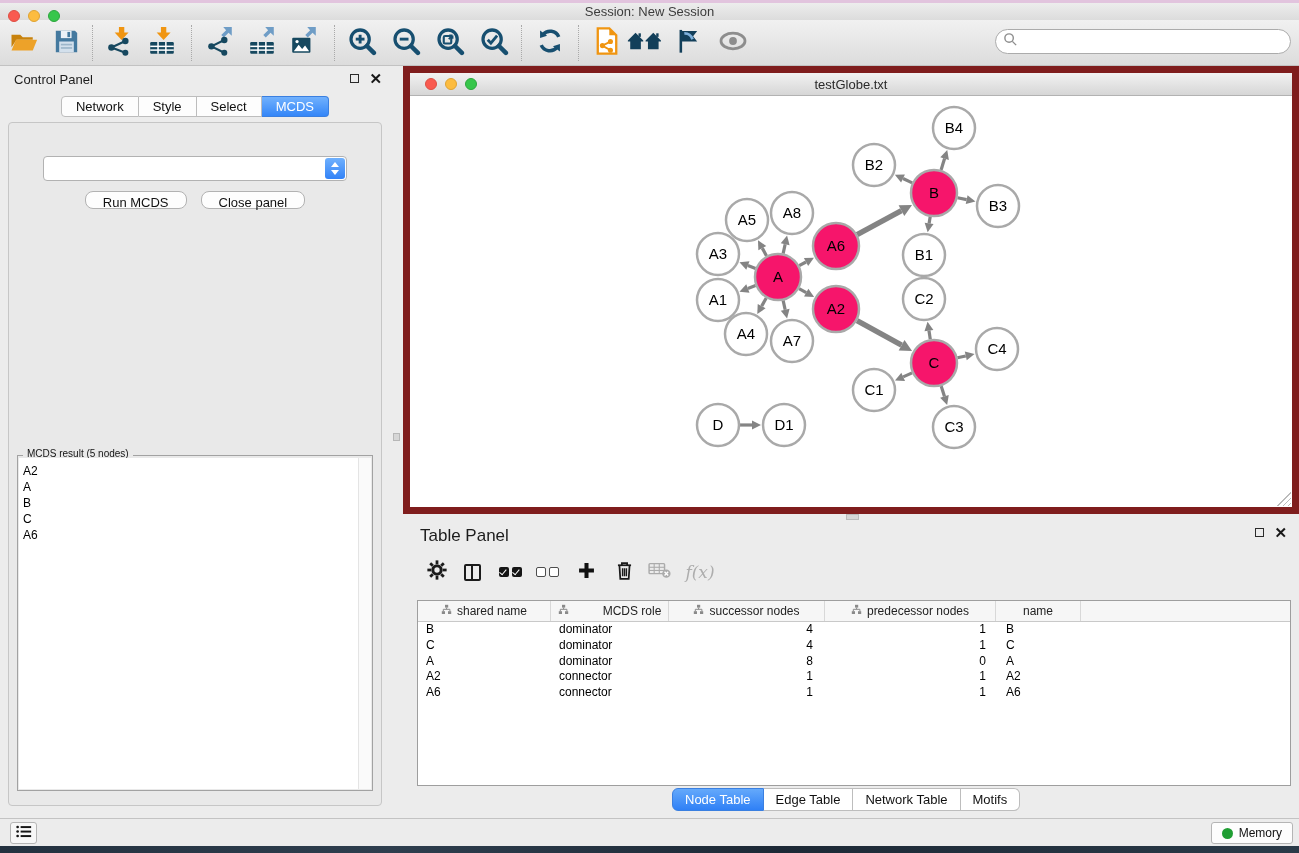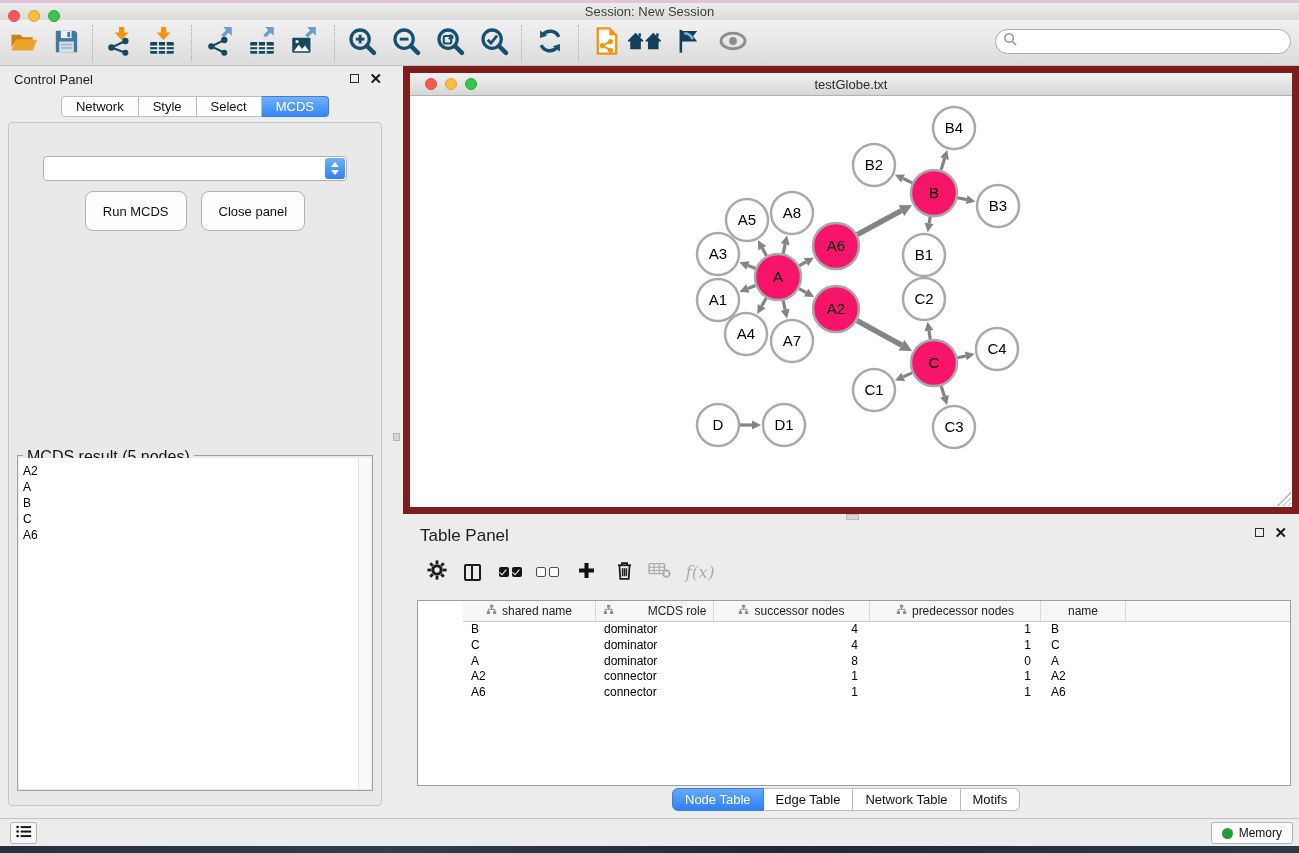--- a/index.html
+++ b/index.html
@@ -49,25 +49,25 @@
   .opt-label { position:absolute; top:13px; width:100%; text-align:center; font-size:13px; color:#161616; }
   .dropdown { position:absolute; left:34px; right:34px; top:33px; height:25px; background:#fff;
     border:1px solid #b2b2b2; border-radius:4px; }
   .dropdown .dd-text { position:absolute; left:9px; top:0; line-height:23px; font-size:13px; color:#111; }
   .dd-stepper { position:absolute; right:1px; top:1px; bottom:1px; width:20px; border-radius:3px;
     background:linear-gradient(#6fb0fd,#3282f7); display:flex; flex-direction:column;
     align-items:center; justify-content:center; gap:3px; }
   .dd-up { width:0; height:0; border-left:4px solid transparent; border-right:4px solid transparent; border-bottom:5px solid #fff; }
   .dd-down { width:0; height:0; border-left:4px solid transparent; border-right:4px solid transparent; border-top:5px solid #fff; }
   .cp-buttons { position:absolute; top:68px; width:100%; display:flex; justify-content:center; gap:14px; }
-  .cp-btn { height:40px; padding:0 17px; font-size:13px; color:#111; background:#fdfdfd;
+  .cp-btn { height:18px; padding:0 17px; font-size:13px; color:#111; background:#fdfdfd;
     border:1px solid #b2b2b2; border-radius:8px; line-height:21px; }
   .result-box { position:absolute; left:8px; right:8px; top:332px; bottom:14px; border:1px solid #a2a2a2; }
   .result-title { position:absolute; top:-8px; left:5px; background:#e9e9e9; padding:0 4px;
-    font-size:16px; color:#141414; }
+    font-size:10px; color:#141414; }
   .result-list { position:absolute; left:1px; right:1px; top:2px; bottom:1px; background:#fff; }
   .result-items { padding:5px 0 0 4px; }
   .result-item { font-size:12px; line-height:16px; color:#000; }
   .result-scroll { position:absolute; right:0; top:0; bottom:0; width:13px; background:#fafafa; border-left:1px solid #e4e4e4; }
 
   
   .v-divider { position:absolute; left:390px; top:66px; width:13px; bottom:35px; background:#ececec; }
   .v-handle { position:absolute; left:3px; top:367px; width:7px; height:8px; background:#d6d6d6; border:1px solid #b7b7b7; }
 
   
@@ -96,21 +96,21 @@
   .cols-ico { width:17px; height:17px; border:2px solid #1b1b1b; border-radius:2px; position:relative; }
   .cols-ico::after { content:""; position:absolute; left:50%; top:0; bottom:0; width:2px; background:#1b1b1b; transform:translateX(-1px); }
   .chk-pair { display:flex; gap:3px; }
   .chk { width:10px; height:10px; background:#151515; border-radius:2px; position:relative; }
   .chk::after { content:""; position:absolute; left:2.4px; top:1px; width:3.4px; height:5.6px;
     border:solid #fff; border-width:0 1.6px 1.6px 0; transform:rotate(40deg); }
   .unchk { width:10px; height:10px; background:#fff; border:1.4px solid #4d4d4d; border-radius:2px; }
   .fx-label { font-family:"DejaVu Serif", serif; font-style:italic; font-size:17px; color:#adadad; }
 
   .data-table { position:absolute; left:14px; top:80px; width:874px; height:186px;
-    background:#fff; border:1px solid #9e9e9e; overflow:hidden;padding-left:45px; }
+    background:#fff; border:1px solid #9e9e9e; overflow:hidden; }
   .thead { display:flex; height:21px; background:#f6f6f6; border-bottom:1px solid #c9c9c9; }
   .th { display:flex; align-items:center; justify-content:center; gap:5px; font-size:12px; color:#232323;
     border-right:1px solid #d8d8d8; height:100%; }
   .th:nth-child(1){ width:133px; } .th:nth-child(2){ width:118px;gap:34px; } .th:nth-child(3){ width:156px; }
   .th:nth-child(4){ width:171px; } .th:nth-child(5){ width:85px; }
   .trow { display:flex; height:15.8px; }
   .td { font-size:12px; color:#000; line-height:15.8px; white-space:nowrap; overflow:hidden; }
   .td:nth-child(1){ width:133px; padding-left:8px; } .td:nth-child(2){ width:118px; padding-left:8px; }
   .td:nth-child(3){ width:156px; text-align:right; padding-right:12px; }
   .td:nth-child(4){ width:171px; text-align:right; padding-right:10px; }

